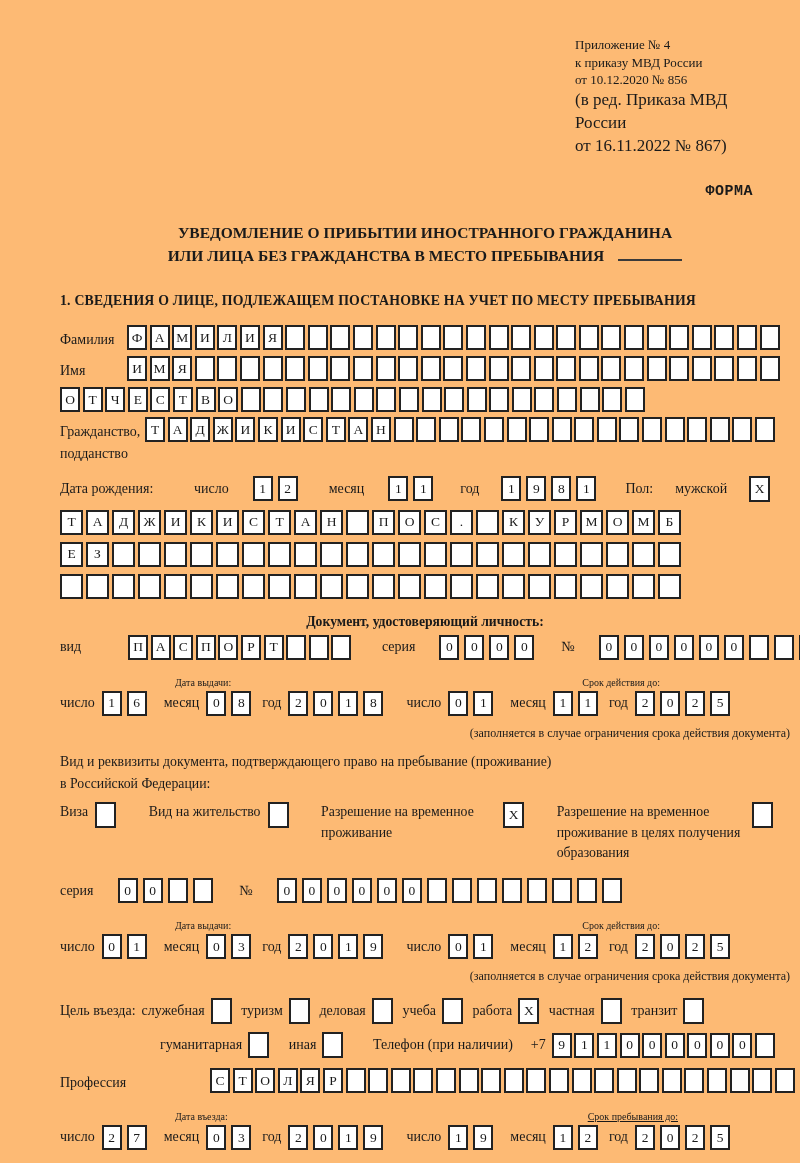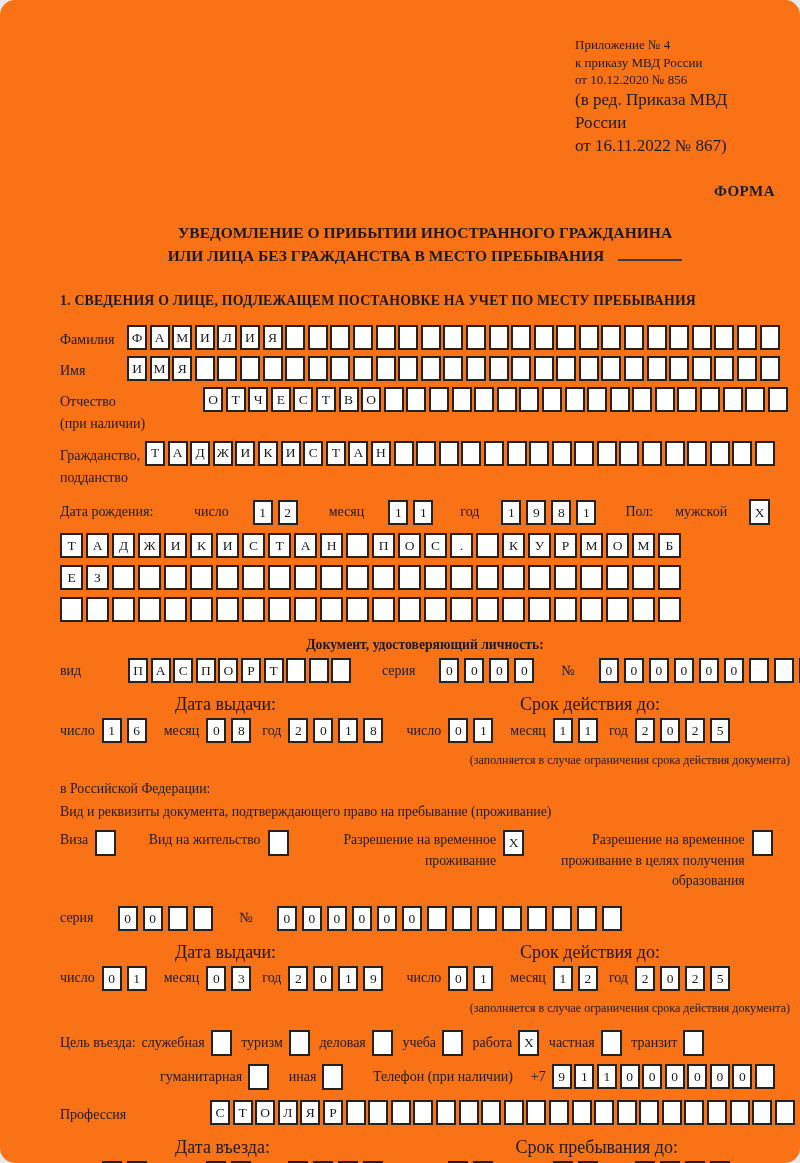--- a/index.html
+++ b/index.html
@@ -1,25 +1,25 @@
 <!DOCTYPE html>
 <html><head>
 <meta charset="utf-8">
 <style>
   html,body { margin:0; padding:0; background:#e9e9e9; }
   .page {
-    width:800px; height:1163px; margin:0 auto; background:#f97316;
+    width:800px; height:1163px; margin:0 auto; background:#fdba74;
     box-sizing:border-box; padding:36px 10px 10px 60px;
     font-family:"Liberation Serif","DejaVu Serif",serif;
-    color:#1a1a1a; font-size:14px; position:relative; overflow:hidden;border-radius:15px;
+    color:#1a1a1a; font-size:14px; position:relative; overflow:hidden;
   }
   
   .appendix { width:190px; margin-left:auto; margin-right:25px; line-height:1.35; font-size:13px; }
   .appendix .rev { font-size:17px; margin-top:0; }
-  .form-label { text-align:right; margin:26px 15px 0 0; font-weight:bold; font-size:15px; letter-spacing:.5px; }
+  .form-label { text-align:right; margin:26px 37px 0 0; font-weight:bold; font-size:15px; letter-spacing:.5px;font-family:Liberation Mono, monospace; }
   
   .title { text-align:center; font-weight:bold; font-size:15.5px; margin-top:22px; line-height:1.45; }
   .t-underline { display:inline-block; width:64px; border-bottom:2.5px solid #3a3a3a; margin-left:14px; }
   .sec-head { font-weight:bold; font-size:13.8px; margin-top:26px; letter-spacing:.2px; }
   
   .row { display:flex; align-items:flex-start; margin-top:5px; flex-wrap:nowrap; }
   .lbl { flex:none; padding-top:4px; line-height:1.55; }
   .lbl2 { line-height:1.6; }
   .lw67{width:67px}.lw85{width:85px}.lw103{width:103px}.lw143{width:143px}.lw150{width:150px}.lw52{width:52px}
   .cells { display:flex; flex:none; flex-wrap:nowrap; }
@@ -31,34 +31,34 @@
   .wide .cell { width:23px; margin-right:3px; }
   .dt .cell { margin-right:5px; }
   .cb .cell { width:21px; height:26px; }
   .stack .cells { margin-bottom:7px; }
   .inl { display:flex; align-items:center; flex-wrap:nowrap;gap:16px; }
   .gap6{margin-left:6px}.gap8{margin-left:8px}.gap10{margin-left:10px}.gap12{margin-left:12px}.gap14{margin-left:14px}.gap20{margin-left:20px}.gap30{margin-left:30px}
   .mr6{margin-right:6px}.mr8{margin-right:8px}
   
   .doc-head { text-align:center; font-weight:bold; font-size:13.7px; margin-top:8px; }
   
-  .dates-head { display:flex; font-size:18px; margin-top:11px; }
+  .dates-head { display:flex; font-size:10px; margin-top:17px; }
   .dates-head .dh1 { margin-left:115px; }
   .dates-head .dh2 { margin-left:auto; margin-right:130px; }
-  .dates-head.entry .dh2 { margin-right:112px; }
+  .dates-head.entry .dh2 { margin-right:112px;text-decoration:underline; }
   .dates-row { display:flex; align-items:center; margin-top:3px; }
   .dates-row .dlbl { flex:none; margin-right:7px; }
   .dates-row .right { margin-left:auto; display:flex; align-items:center; }
   .dates-row::after { content:""; flex:none; width:55px; }
   .note { text-align:right; font-size:12px; margin-top:10px; }
   .intro { font-size:13.8px; line-height:1.65; margin-top:10px; }
   
   .popts { display:flex; align-items:flex-start; margin-top:6px; }
   .popt { display:flex; align-items:flex-start; }
-  .popt .plab { text-align:right; line-height:1.5; font-size:13.8px; }
+  .popt .plab { text-align:left; line-height:1.5; font-size:13.8px; }
   .popt .cb { margin-left:7px; margin-top:0; }
   .p3 .plab{width:175px}.p4 .plab{width:188px}
   
   .purpose { display:flex; align-items:center; margin-top:14px; }
   .purpose .olab { margin-right:6px; }
   .purpose .cb { margin-right:7px; }
 </style>
 </head>
 <body>
 
@@ -145,24 +145,20 @@
         <span class="cell"></span>
         <span class="cell"></span>
         <span class="cell"></span>
         <span class="cell"></span>
         <span class="cell"></span>
         <span class="cell"></span>
       </div>
   </div>
 
   <div class="row">
-    <div class="lbl lw143 lbl2">
-      <div>Отчество</div>
-      <div>(при наличии)</div>
-    </div>
     <div class="cells">
         <span class="cell">О</span>
         <span class="cell">Т</span>
         <span class="cell">Ч</span>
         <span class="cell">Е</span>
         <span class="cell">С</span>
         <span class="cell">Т</span>
         <span class="cell">В</span>
         <span class="cell">О</span>
         <span class="cell"></span>
@@ -415,22 +411,22 @@
             <span class="cell">0</span>
             <span class="cell">2</span>
             <span class="cell">5</span>
           </span>
       </span>
     </div>
     <div class="note">(заполняется в случае ограничения срока действия документа)</div>
   </div>
 
   <div class="intro">
+    <div>Вид и реквизиты документа, подтверждающего право на пребывание (проживание)</div>
     <div>в Российской Федерации:</div>
-    <div>Вид и реквизиты документа, подтверждающего право на пребывание (проживание)</div>
   </div>
 
   <div class="popts">
     <div class="popt">
       <span class="plab">Виза</span>
       <span class="cells cb">
           <span class="cell"></span>
         </span>
     </div>
     <div class="popt gap30">

